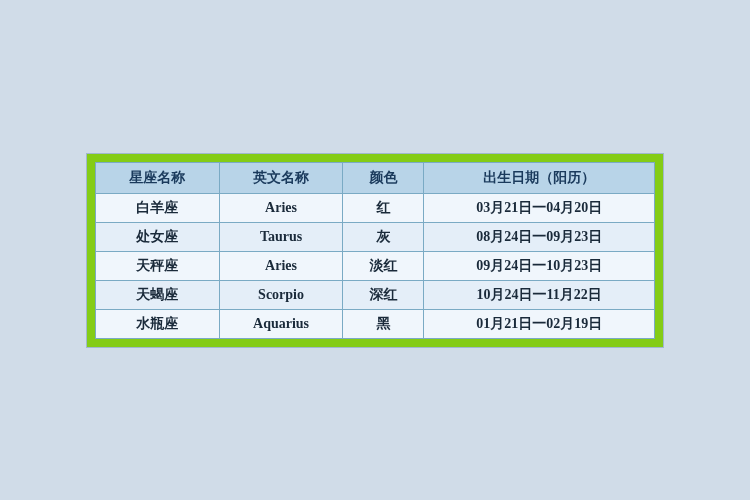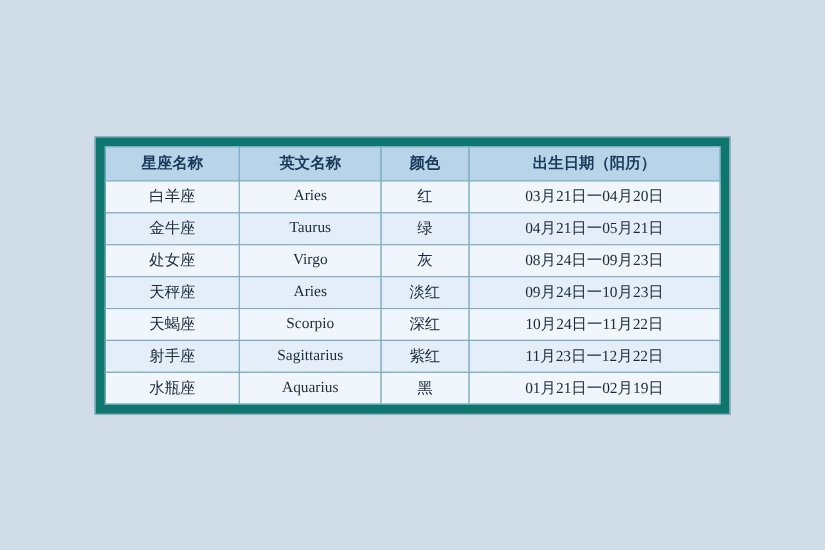--- a/index.html
+++ b/index.html
@@ -9,21 +9,21 @@
       height: 500px;
       background-color: #d0dce8;
       display: flex;
       align-items: center;
       justify-content: center;
       font-family: "SimSun", "宋体", serif;
       font-size: 14px;
     }
 
     .table-container {
-      background-color: #0f766e;
+      background-color: #84cc16;
       border: 1px solid #a0b8cc;
       padding: 8px;
     }
 
     table {
       border-collapse: collapse;
       width: 560px;
     }
 
     thead tr th {
@@ -36,20 +36,21 @@
       white-space: nowrap;
     }
 
     tbody tr td {
       border: 1px solid #7aaac4;
       padding: 5px 12px;
       text-align: center;
       color: #1a2a3a;
       white-space: nowrap;
       background-color: #f0f6fc;
+      font-weight: bold;
     }
 
     tbody tr:nth-child(even) td {
       background-color: #e4eef8;
     }
   </style>
 </head>
 <body>
 
 <div class="table-container">
@@ -63,50 +64,38 @@
       </tr>
     </thead>
     <tbody id="table-body">
     <tr>
           <td>白羊座</td>
           <td>Aries</td>
           <td>红</td>
           <td>03月21日一04月20日</td>
         </tr>
         <tr>
-          <td>金牛座</td>
+          <td>处女座</td>
           <td>Taurus</td>
-          <td>绿</td>
-          <td>04月21日一05月21日</td>
-        </tr>
-        <tr>
-          <td>处女座</td>
-          <td>Virgo</td>
           <td>灰</td>
           <td>08月24日一09月23日</td>
         </tr>
         <tr>
           <td>天秤座</td>
           <td>Aries</td>
           <td>淡红</td>
           <td>09月24日一10月23日</td>
         </tr>
         <tr>
           <td>天蝎座</td>
           <td>Scorpio</td>
           <td>深红</td>
           <td>10月24日一11月22日</td>
         </tr>
         <tr>
-          <td>射手座</td>
-          <td>Sagittarius</td>
-          <td>紫红</td>
-          <td>11月23日一12月22日</td>
-        </tr>
-        <tr>
           <td>水瓶座</td>
           <td>Aquarius</td>
           <td>黑</td>
           <td>01月21日一02月19日</td>
         </tr>
       </tbody>
   </table>
 </div>
 
 </body></html>

